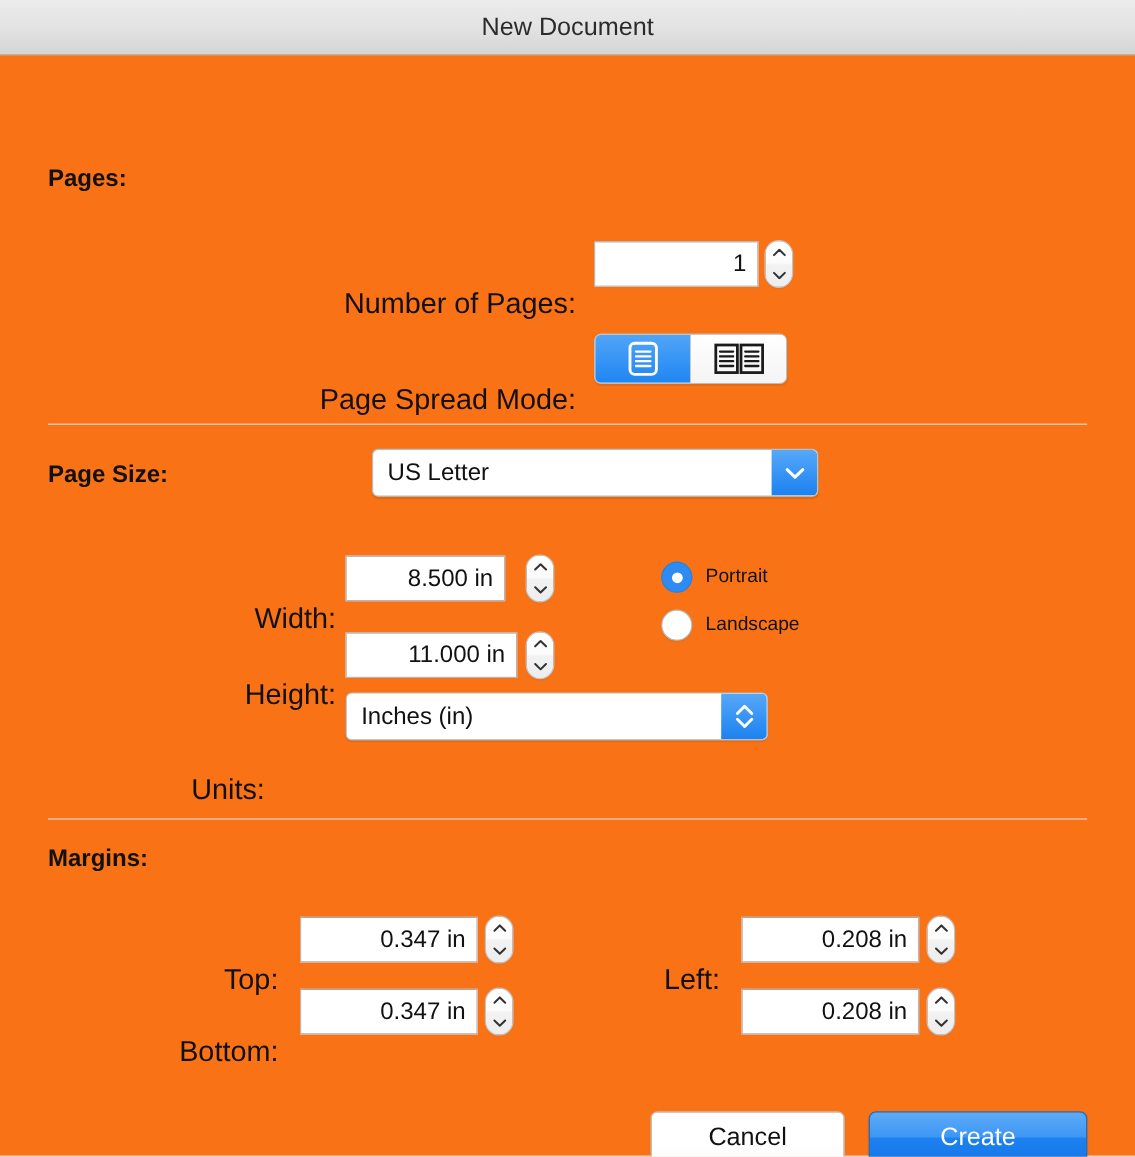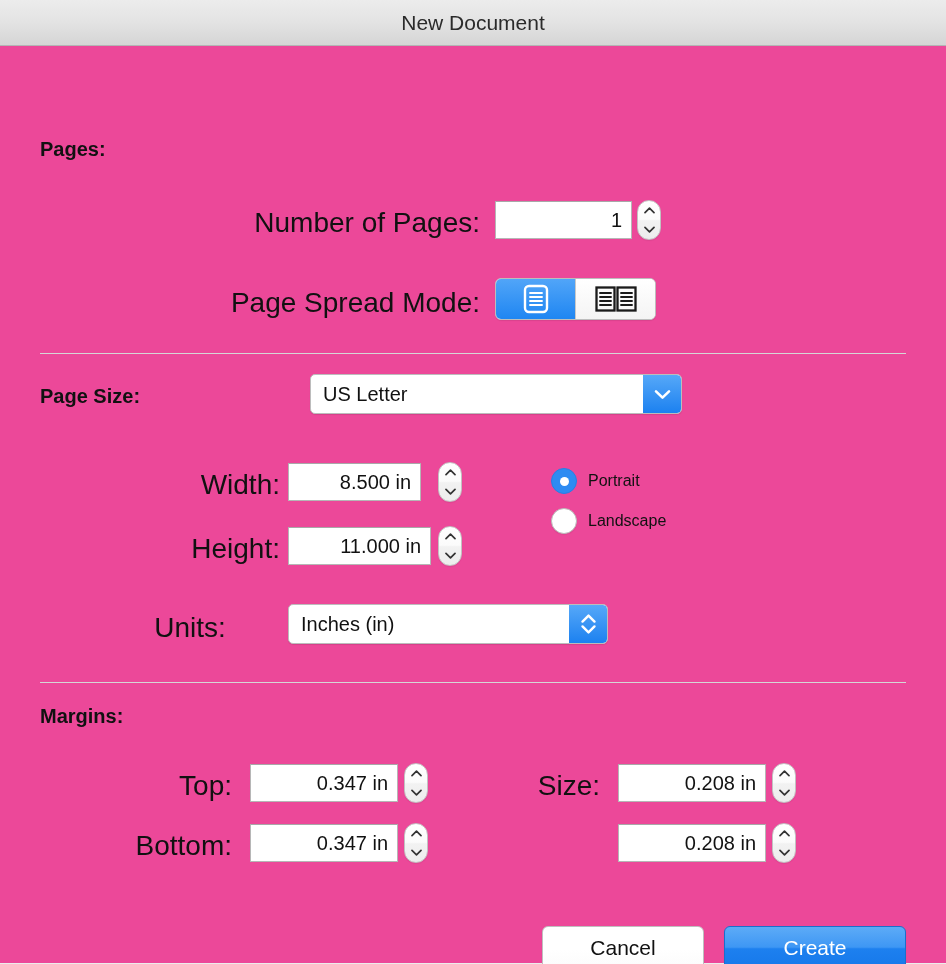--- a/index.html
+++ b/index.html
@@ -32,21 +32,21 @@
     font-size: 21px;
     color: #2b2b2b;
     font-weight: 400;
   }
 
   
   .dialog-body {
     position: relative;
     width: 946px;
     height: 917px;
-    background: #ec4899;
+    background: #f97316;
   }
 
   
   .section-title {
     position: absolute;
     font-size: 20px;
     font-weight: bold;
     color: #111;
     white-space: nowrap;
   }
@@ -56,24 +56,25 @@
     position: absolute;
     left: 40px;
     width: 866px;
     height: 1px;
     background: #d6d6d6;
   }
 
   
   .field-label {
     position: absolute;
-    font-size: 28px;
+    font-size: 24px;
     color: #111;
     text-align: right;
     white-space: nowrap;
+    margin-top: 33px;
   }
 
   
   .textfield {
     position: absolute;
     box-sizing: border-box;
     background: #ffffff;
     border: 1px solid #b6b6b6;
     border-top-color: #a8a8a8;
     font-size: 20px;
@@ -342,21 +343,21 @@
     <span class="radio-label">Portrait</span>
   </div>
 
   <div class="radio-row" style="left:551px; top:462px;">
     <span class="radio-mark off"></span>
     <span class="radio-label">Landscape</span>
   </div>
 
   <div class="field-label" style="left:100px; top:566px; width:180px;text-align:center;">Units:</div>
 
-  <div class="popup" style="left:288px; top:558px; width:320px;">
+  <div class="popup" style="left:288px; top:531px; width:352px;">
     <div class="popup-value">Inches (in)</div>
     <div class="popup-arrowbox">
       <svg width="17" height="24" viewBox="0 0 17 24">
         <path d="M2.5 9.6 L8.5 3.6 L14.5 9.6" fill="none" stroke="#ffffff" stroke-width="2.4" stroke-linecap="round" stroke-linejoin="round"></path>
         <path d="M2.5 14.4 L8.5 20.4 L14.5 14.4" fill="none" stroke="#ffffff" stroke-width="2.4" stroke-linecap="round" stroke-linejoin="round"></path>
       </svg>
     </div>
   </div>
 
   <div class="separator" style="top:636px;"></div>
@@ -390,21 +391,21 @@
         <path d="M1 5.6 L5.5 1.2 L10 5.6" fill="none" stroke="#333" stroke-width="1.7" stroke-linecap="round" stroke-linejoin="round"></path>
       </svg>
     </div>
     <div class="stepper-half">
       <svg width="11" height="7" viewBox="0 0 11 7">
         <path d="M1 1.4 L5.5 5.8 L10 1.4" fill="none" stroke="#333" stroke-width="1.7" stroke-linecap="round" stroke-linejoin="round"></path>
       </svg>
     </div>
   </div>
 
-  <div class="field-label" style="left:420px; top:724px; width:180px;">Size:</div>
+  <div class="field-label" style="left:420px; top:724px; width:180px;">Left:</div>
 
   <div class="textfield" style="left:618px; top:718px; width:148px;">0.208 in</div>
 
   <div class="stepper" style="left:772px; top:717px;">
     <div class="stepper-half">
       <svg width="11" height="7" viewBox="0 0 11 7">
         <path d="M1 5.6 L5.5 1.2 L10 5.6" fill="none" stroke="#333" stroke-width="1.7" stroke-linecap="round" stroke-linejoin="round"></path>
       </svg>
     </div>
     <div class="stepper-half">

